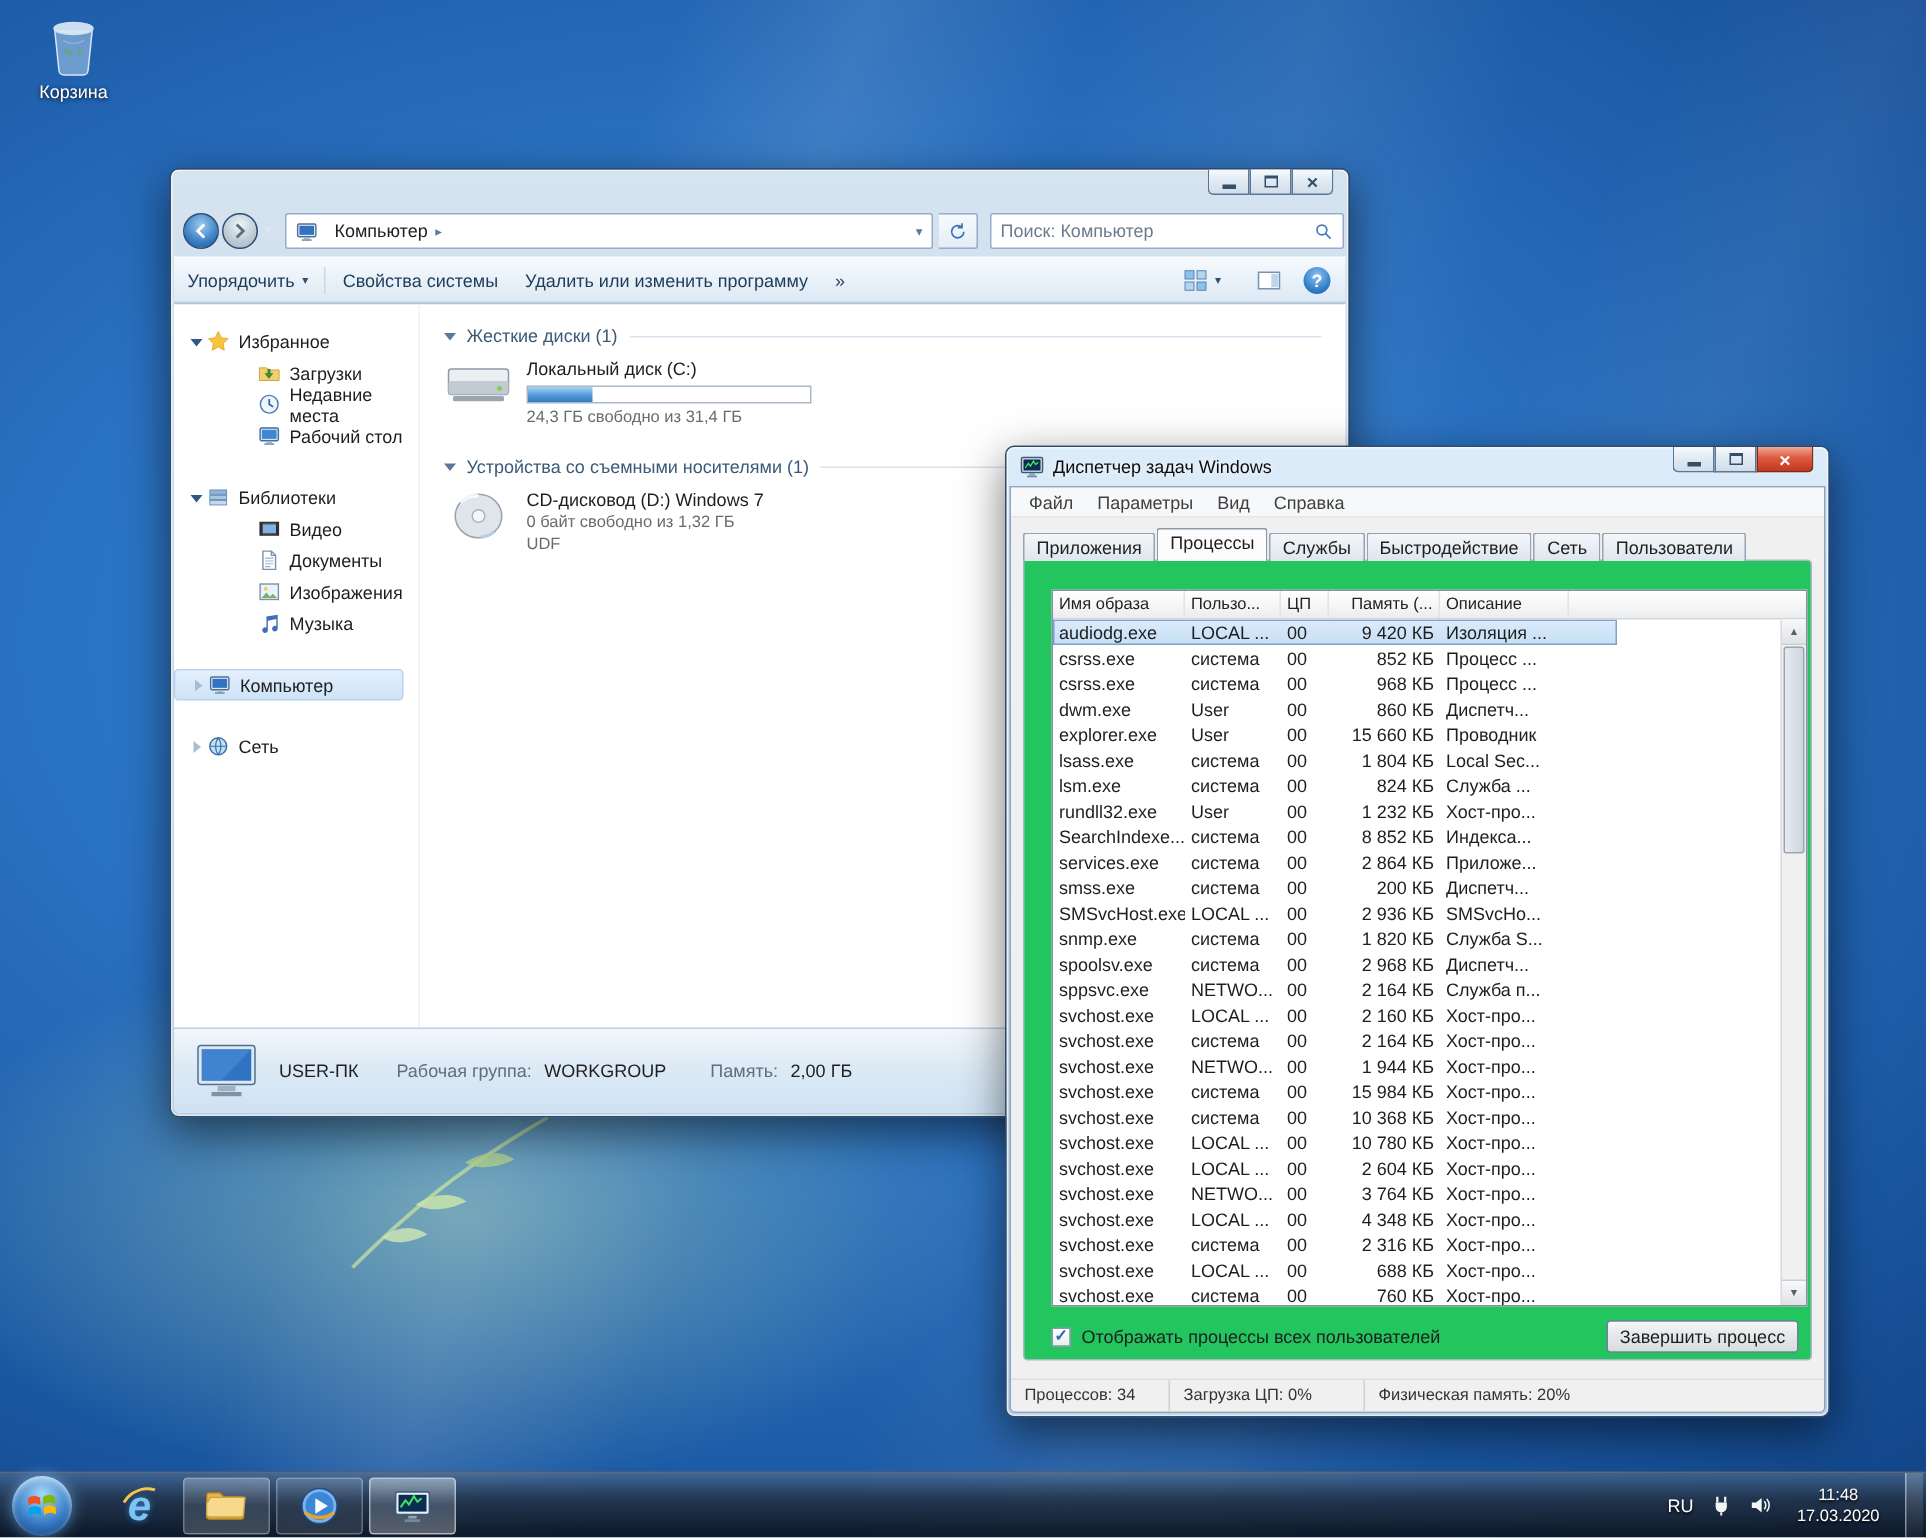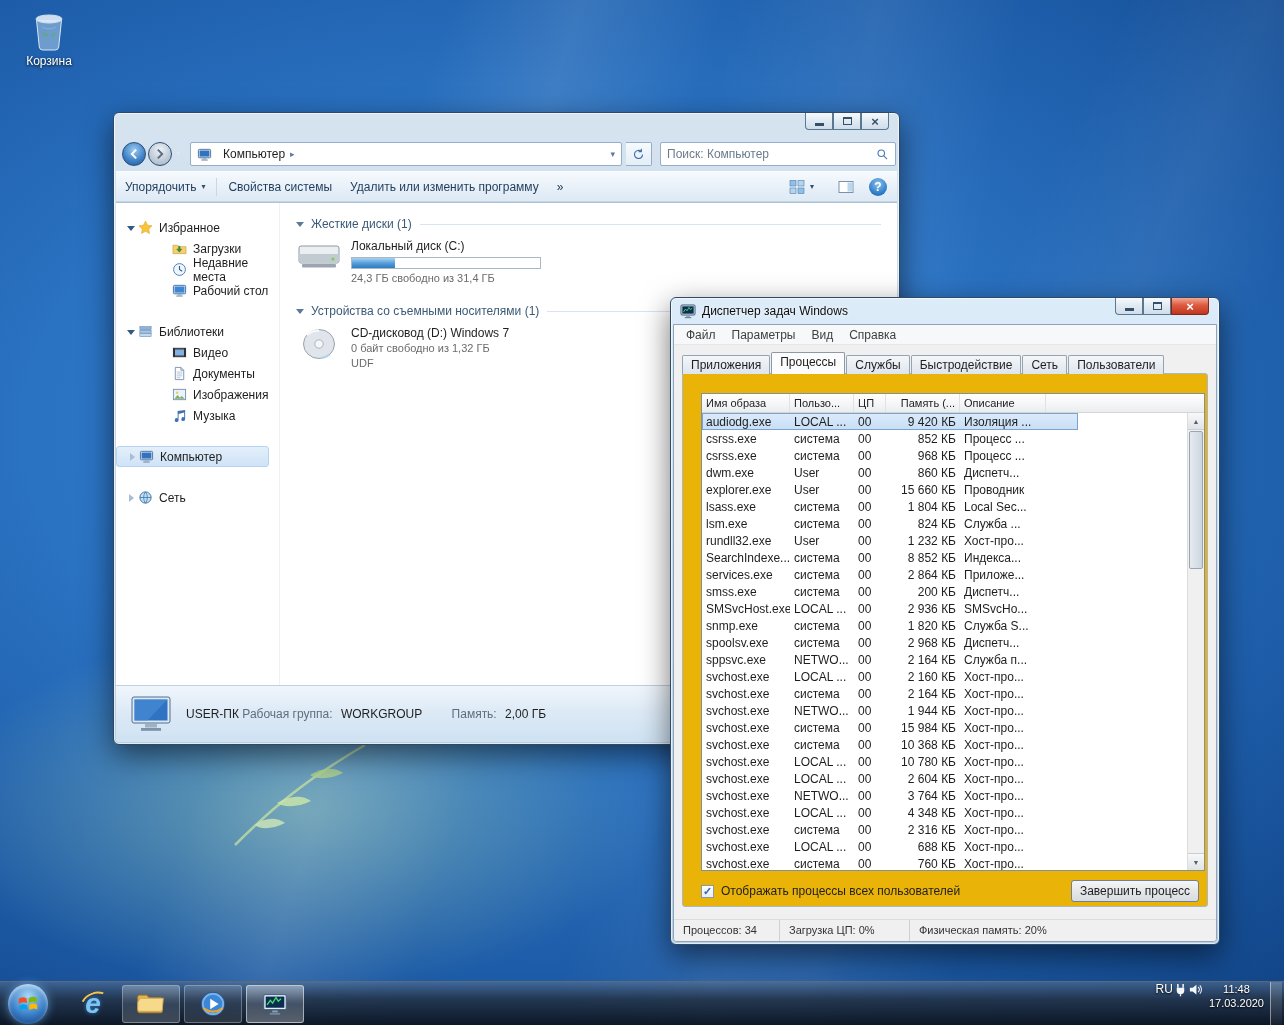--- a/index.html
+++ b/index.html
@@ -97,37 +97,37 @@
 .ic-cd{width:42px;height:38px;flex:0 0 42px}
 .drive-name{color:#1e1e1e;line-height:15px}
 .capacity{width:190px;height:12px;border:1px solid #aab8c6;background:#fff;margin:3px 0 2px}
 .capacity .fill{height:100%;background:linear-gradient(#a6d4f2,#539ad8 55%,#2f7cc0)}
 .drive-free{color:#6b6b6b;font-size:11px;line-height:15px}
 
 .details{position:absolute;left:0;right:0;bottom:0;height:57px;display:flex;align-items:center;padding:0 14px;gap:14px;
  background:linear-gradient(#f0f6fc,#ddeaf6 45%,#cfe2f2);border-top:1px solid #bcd0e2}
 .ic-comp-big{width:42px;height:38px;flex:0 0 42px}
 .det-line1,.det-line2{line-height:17px;white-space:nowrap}
-.det-name{color:#1e1e1e;}
+.det-name{color:#1e1e1e;margin-right:22px}
 .det-label{color:#5f6e7d;margin-right:5px}
 .det-val{color:#1e1e1e;margin-right:26px}
 .det-line2{padding-left:87px}
 
 
 .titlebar{position:absolute;left:0;right:0;top:0;height:26px;display:flex;align-items:center;padding:0 9px;gap:6px}
 .ic16{width:16px;height:16px;display:inline-block;flex:0 0 16px}
 .title-text{font-size:12px;color:#0c0c0c;text-shadow:0 0 5px rgba(255,255,255,.95)}
 .tm-client{position:absolute;left:2px;right:2px;top:26px;bottom:2px;background:#f0f0f0;border:1px solid #8ea4ba;border-radius:0 0 4px 4px;overflow:hidden}
 .menubar{height:20px;background:#f6f8fa;border-bottom:1px solid #e2e7ec;display:flex;align-items:center;padding-left:4px}
 .menu-item{padding:2px 8px;font-size:12px;color:#404040}
 .tabs{position:absolute;left:8px;top:28px;height:21px;display:flex;align-items:flex-end;gap:1px;z-index:2}
 .tab{height:19px;padding:2px 8px 0;font-size:12px;color:#1e1e1e;background:linear-gradient(#f4f7fa,#dde5ed);
  border:1px solid #95a4b3;border-bottom:none;border-radius:2px 2px 0 0}
 .tab.active{background:#fcfcfc;height:22px;border-color:#8c9aa8;position:relative}
-.tabpage{position:absolute;left:8px;right:8px;top:48px;bottom:34px;background:#eab308;border:1px solid #aab8c6;border-radius:0 3px 3px 3px}
+.tabpage{position:absolute;left:8px;right:8px;top:48px;bottom:34px;background:#22c55e;border:1px solid #aab8c6;border-radius:0 3px 3px 3px}
 
 .tm-table{position:absolute;left:18px;top:19px;width:504px;height:478px;background:#fff;border:1px solid #828f9c;overflow:hidden}
 .th-row{display:flex;height:19px;background:linear-gradient(#ffffff,#f4f5f6 60%,#ebeced);border-bottom:1px solid #d5d5d5;font-size:11px;color:#222}
 .th{padding:3px 4px 0;border-right:1px solid #e2e2e2;overflow:hidden;white-space:nowrap}
 .tbody{position:absolute;left:0;top:19px;right:17px;bottom:0;overflow:hidden}
 .tr{display:flex;height:17px;align-items:center;font-size:12px;width:376px}
 .td{padding:0 4px;overflow:hidden;white-space:nowrap}
 .c-name{width:88px}.c-user{width:64px}.c-cpu{width:32px;text-align:left}.c-mem{width:74px;text-align:right}.c-desc{width:86px}
 .tr.sel{background:linear-gradient(#dcebfb,#c6def5);outline:1px solid #7da2ce;outline-offset:-1px}
 .vscroll{position:absolute;right:0;top:19px;bottom:0;width:17px;background:#f0f0f0;border-left:1px solid #dcdcdc}
@@ -154,21 +154,21 @@
  box-shadow:inset 0 2px 4px rgba(255,255,255,.7), 0 0 10px rgba(120,190,255,.6);display:flex;align-items:center;justify-content:center}
 .startorb svg{width:24px;height:24px}
 .tb-ie{position:absolute;left:70px;top:2px;width:46px;height:40px;display:flex;align-items:center;justify-content:center;border-radius:3px}
 .ie-e{font-size:28px;font-weight:bold;font-style:italic;color:#7cc4f2;text-shadow:0 0 4px rgba(60,140,220,.8);position:relative}
 .ie-e::after{content:"";position:absolute;left:-5px;top:4px;width:28px;height:22px;border:2px solid transparent;border-top-color:#f3c44e;border-radius:50%;transform:rotate(-22deg)}
 .tb-btn{position:absolute;top:3px;width:58px;height:38px;border-radius:3px;border:1px solid rgba(255,255,255,.28);
  background:linear-gradient(rgba(255,255,255,.16), rgba(255,255,255,.05) 50%, rgba(255,255,255,.12));display:flex;align-items:center;justify-content:center}
 .tb-btn.open{background:linear-gradient(rgba(255,255,255,.28), rgba(255,255,255,.10) 50%, rgba(255,255,255,.2))}
 .tb-btn.active{background:linear-gradient(rgba(255,255,255,.4), rgba(255,255,255,.16) 50%, rgba(255,255,255,.3));border-color:rgba(255,255,255,.5)}
 .tbtn-ic{width:30px;height:28px;display:inline-block}
-.tray{position:absolute;right:0;top:0;bottom:0;display:flex;align-items:flex-start;padding-right:2px}
+.tray{position:absolute;right:0;top:0;bottom:0;display:flex;align-items:center;gap:11px;padding-right:2px}
 .tray-lang{color:#fff;font-size:12px;text-shadow:0 1px 2px #000}
 .trayic{width:15px;height:15px;display:inline-block;opacity:.95}
 .clock{color:#fff;font-size:11px;text-align:center;line-height:14px;text-shadow:0 1px 2px #000;padding:0 6px}
 .showdesk{width:12px;height:44px;border-left:1px solid rgba(255,255,255,.45);background:linear-gradient(rgba(255,255,255,.18),rgba(255,255,255,.04))}
 </style>
 </head>
 <body>
 
 <div class="desktop">
   <div class="beams"></div>

